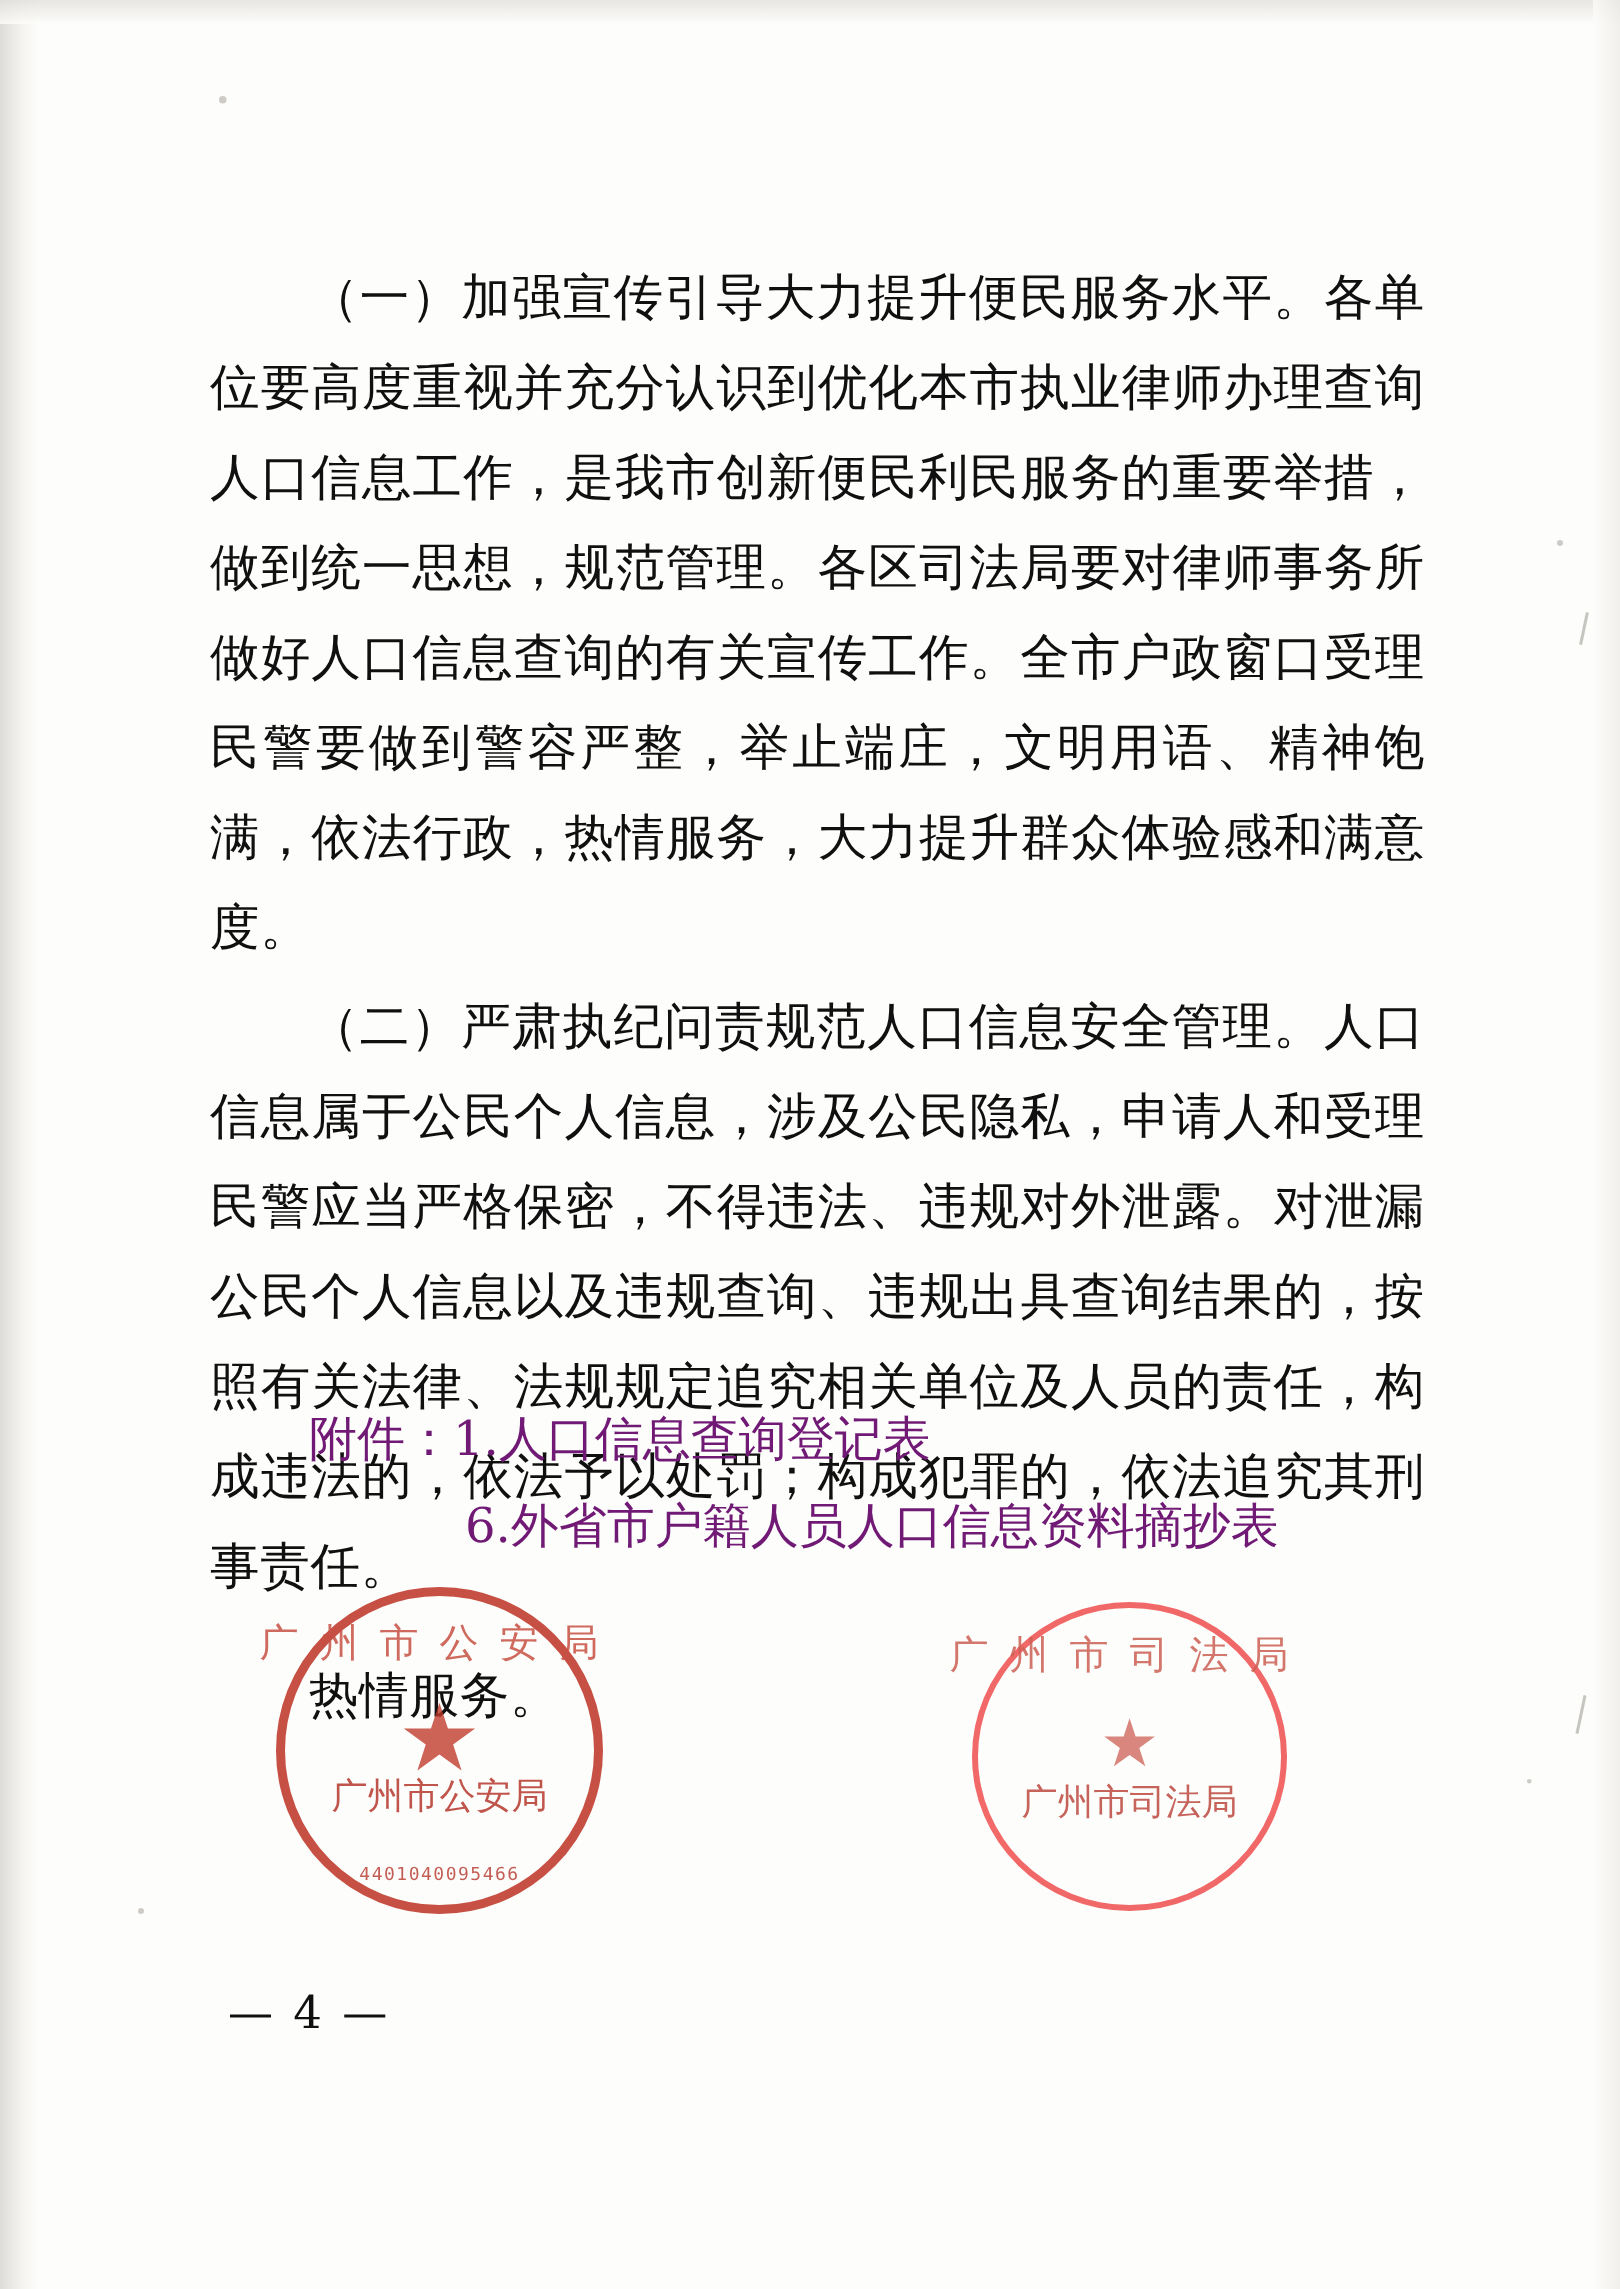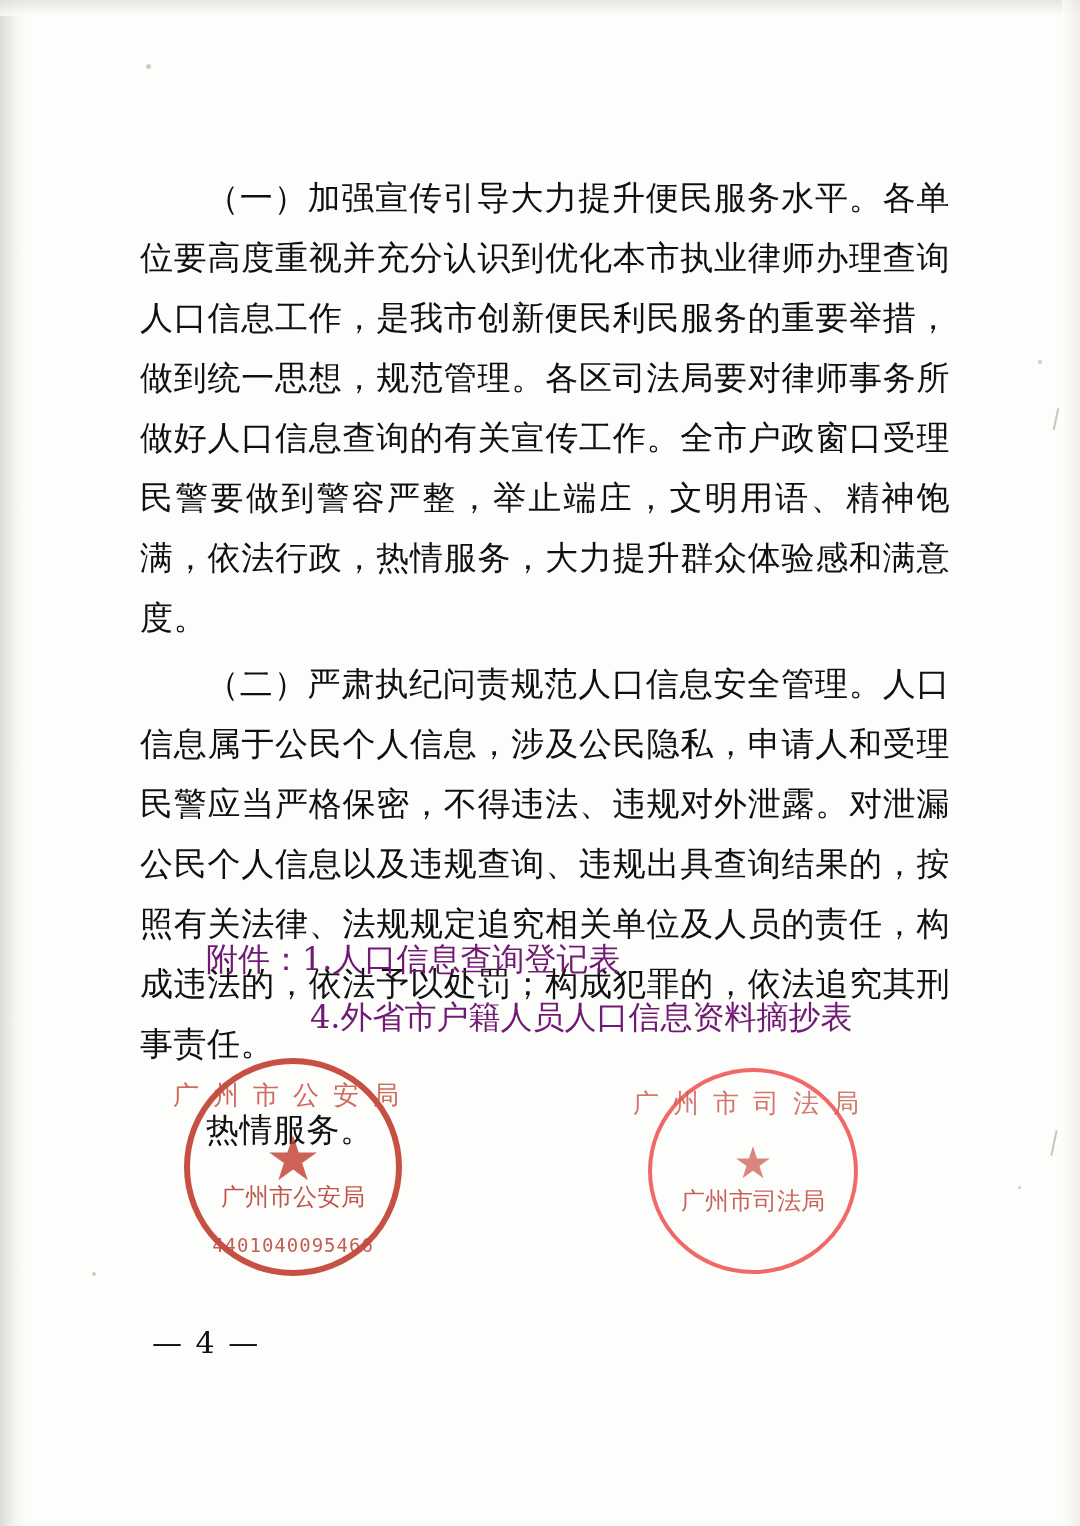--- a/index.html
+++ b/index.html
@@ -124,21 +124,21 @@
     letter-spacing: 14px;
     white-space: nowrap;
     opacity: .85;
   }
   .seal-code {
     position: absolute;
     left: 50%;
     bottom: 14px;
     transform: translateX(-50%);
     color: #b5342a;
-    font-size: 19px;
+    font-size: 12px;
     font-family: "DejaVu Sans Mono", "Liberation Mono", monospace;
     letter-spacing: 1px;
     white-space: nowrap;
     opacity: .9;
   }
   .date-line {
     position: absolute;
     left: 648px;
     top: 1196px;
     font-size: 30px;
@@ -185,21 +185,21 @@
   <div class="speck" style="left:1018px; top:1186px; width:3px; height:3px;"></div>
 
   <div class="body-text">
     <p class="para">（一）加强宣传引导大力提升便民服务水平。各单位要高度重视并充分认识到优化本市执业律师办理查询人口信息工作，是我市创新便民利民服务的重要举措，做到统一思想，规范管理。各区司法局要对律师事务所做好人口信息查询的有关宣传工作。全市户政窗口受理民警要做到警容严整，举止端庄，文明用语、精神饱满，依法行政，热情服务，大力提升群众体验感和满意度。</p>
     <p class="para">（二）严肃执纪问责规范人口信息安全管理。人口信息属于公民个人信息，涉及公民隐私，申请人和受理民警应当严格保密，不得违法、违规对外泄露。对泄漏公民个人信息以及违规查询、违规出具查询结果的，按照有关法律、法规规定追究相关单位及人员的责任，构成违法的，依法予以处罚；构成犯罪的，依法追究其刑事责任。</p>
     <p class="notice-line">热情服务。</p>
   </div>
 
   <div class="attachments">
     <div class="att-line-1">附件：1.人口信息查询登记表</div>
-    <div class="att-line-2">4.外省市户籍人员人口信息资料摘抄表</div>
+    <div class="att-line-2">6.外省市户籍人员人口信息资料摘抄表</div>
   </div>
 
   <div class="seal seal-left">
     <div class="seal-arc-top">广州市公安局</div>
     <div class="seal-star">★</div>
     <div class="seal-name">广州市公安局</div>
     <div class="seal-code">4401040095466</div>
   </div>
 
   <div class="seal seal-right">

